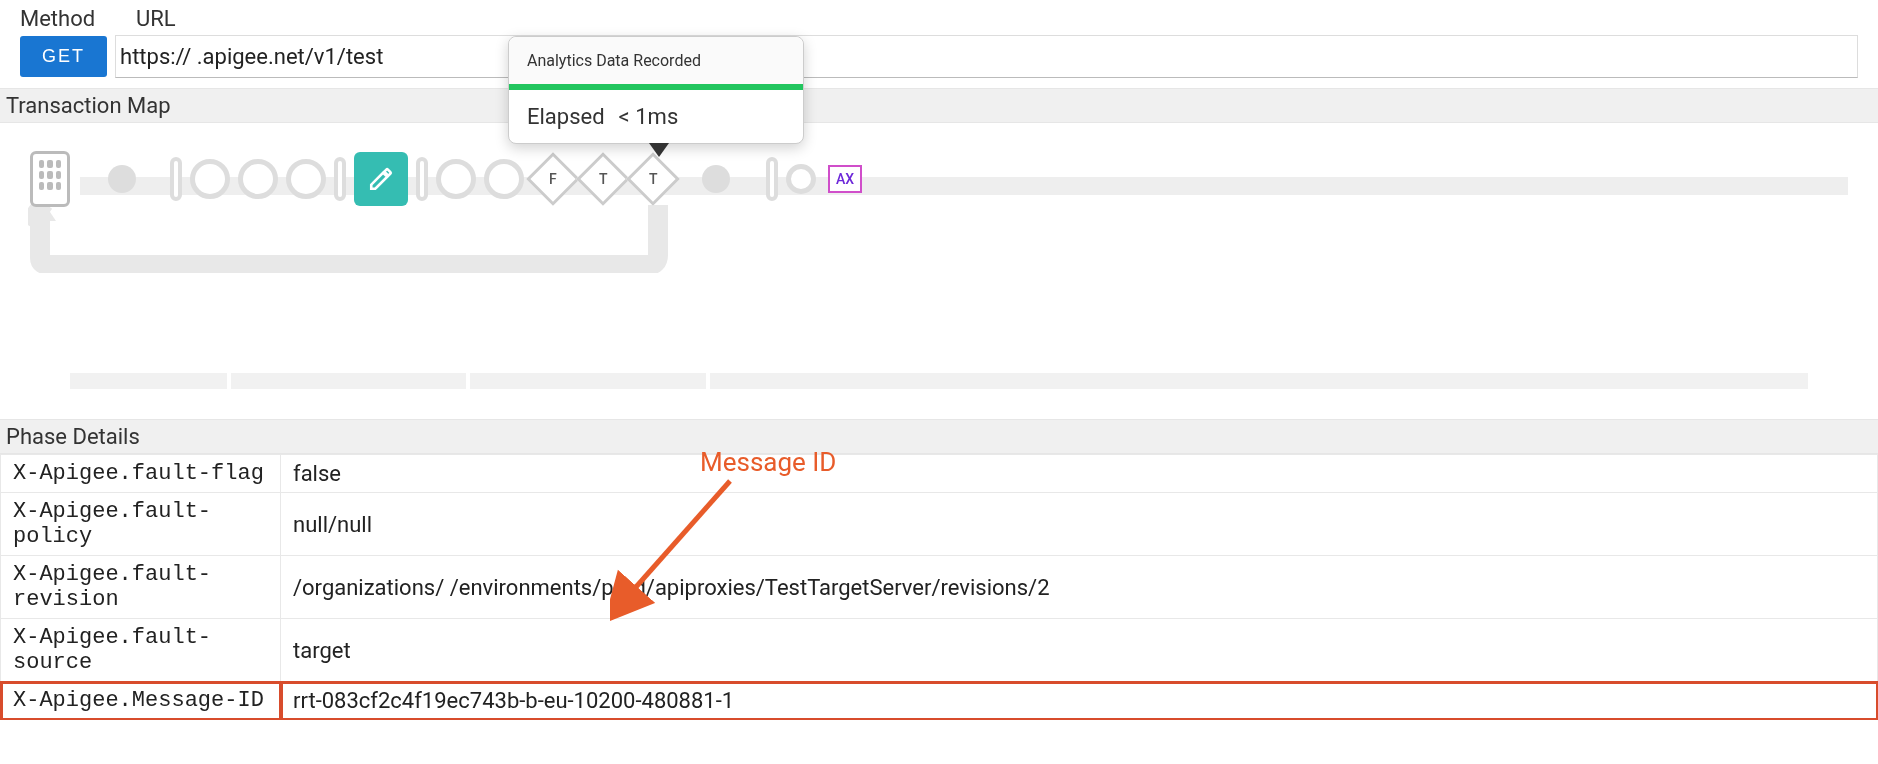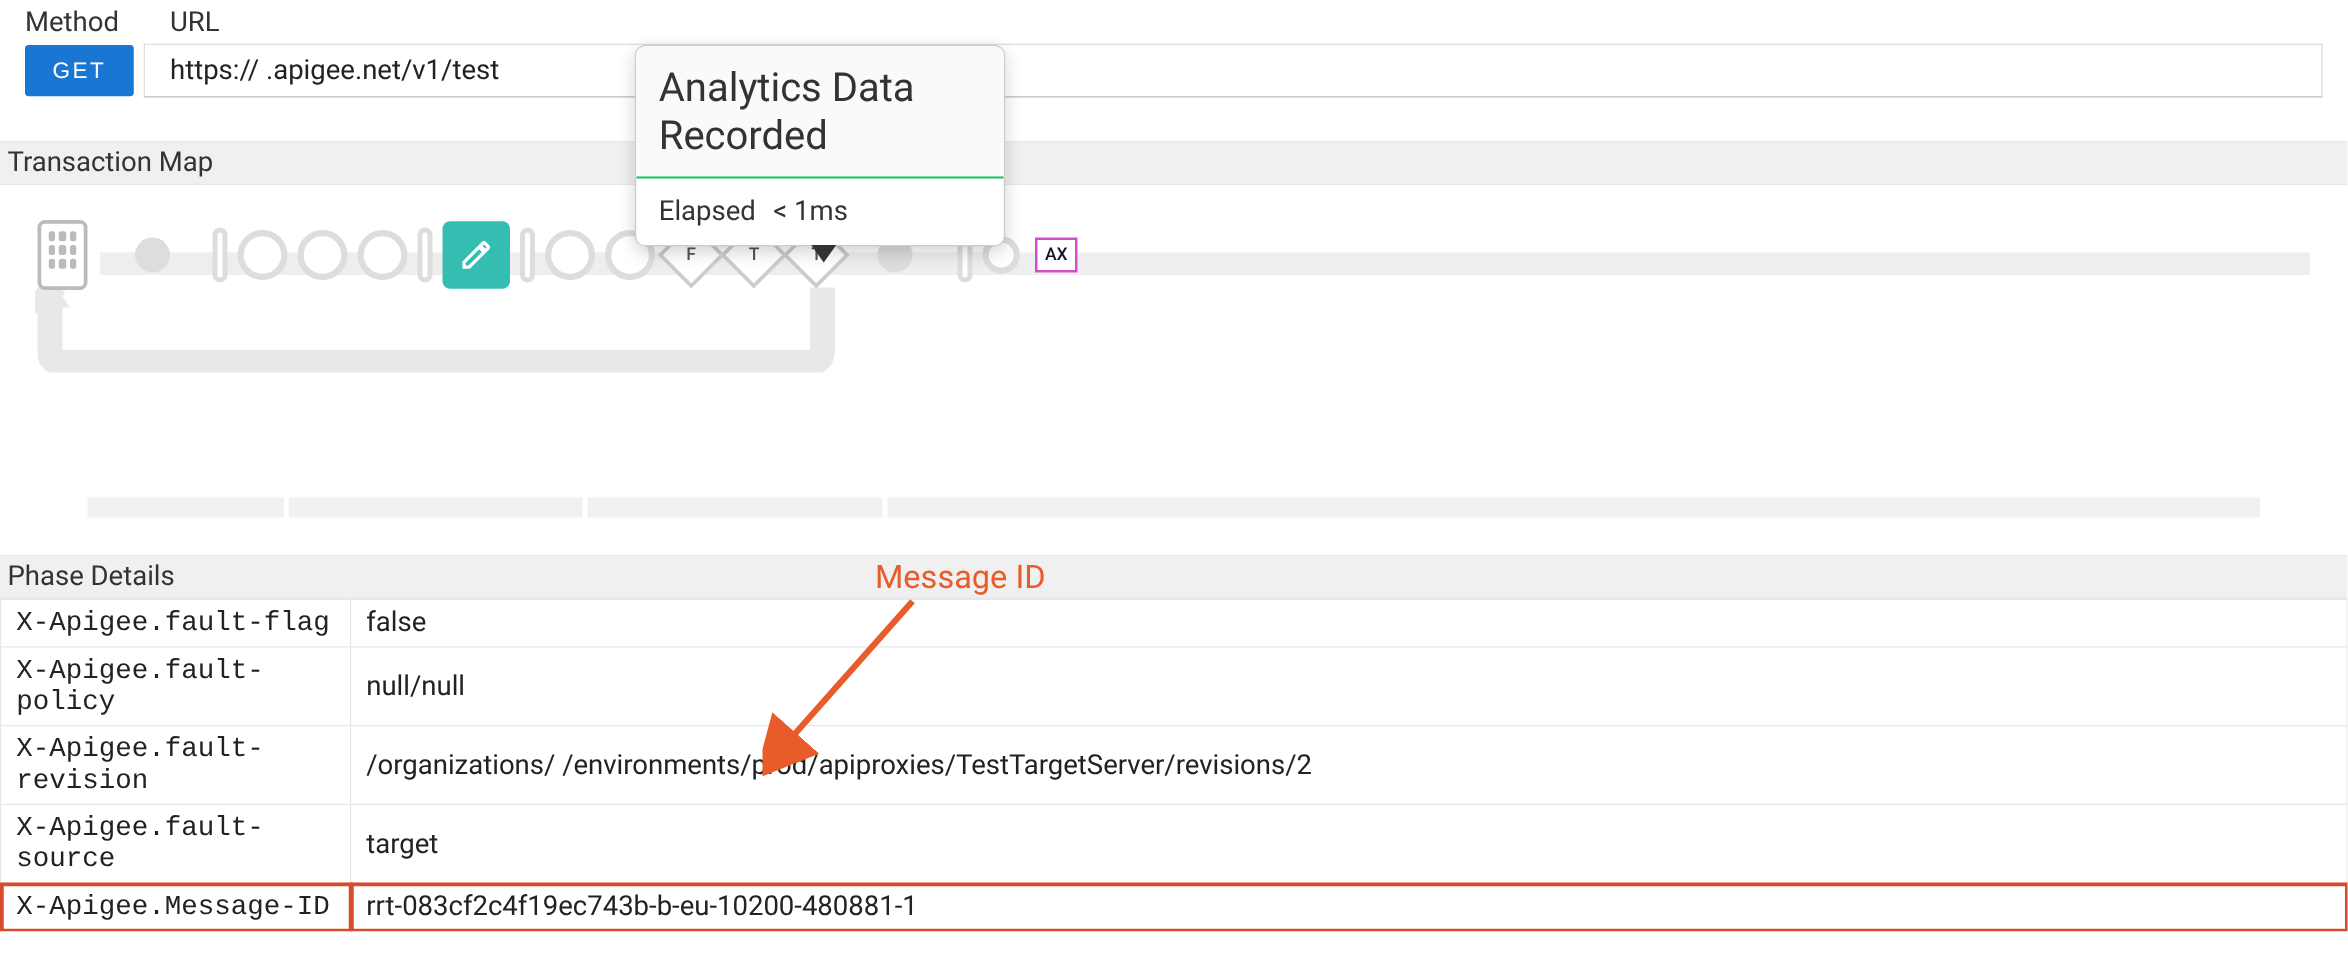--- a/index.html
+++ b/index.html
@@ -34,33 +34,32 @@
     font-size: 18px;
     letter-spacing: 2px;
     border-radius: 3px;
     font-weight: 400;
     cursor: pointer;
   }
   .url-field {
     flex: 1;
     border: 1px solid #ddd;
     border-bottom: 1px solid #bbb;
-    padding: 8px 20px;
+    padding: 8px 4px;
     font-size: 22px;
     color: #222;
   }
 
   .section-bar {
     background: #f0f0f0;
     padding: 4px 6px;
     font-size: 22px;
     color: #333;
     border-top: 1px solid #e6e6e6;
     border-bottom: 1px solid #e6e6e6;
-    margin-top: 25px;
   }
 
   .tmap {
     position: relative;
     height: 220px;
     padding: 28px 30px 0 30px;
   }
   .track {
     position: absolute;
     top: 54px;
@@ -111,21 +110,21 @@
     color:#fff;
   }
   .diamond {
     width: 38px; height: 38px; border:3px solid #ccc; background:#fff;
     transform: rotate(45deg);
     display:flex; align-items:center; justify-content:center;
     margin: 0 2px;
   }
   .diamond span { transform: rotate(-45deg); font-size:14px; color:#555; font-weight:500; }
   .ax-box {
-    width: 34px; height: 28px; border:2px solid #d04eca; color:#0f172a;
+    width: 34px; height: 28px; border:2px solid #d04eca; color:#6d28d9;
     font-size:14px; display:flex; align-items:center; justify-content:center;
     background:#fff; font-weight:500;
     margin-left:4px;
   }
   .return-arrow {
     position:absolute;
     left: 28px; top: 80px;
     width: 640px; height: 70px;
   }
   .return-arrow svg { width:100%; height:100%; }
@@ -136,22 +135,22 @@
     width: 296px;
     background: #fff;
     border: 1px solid #ccc;
     border-radius: 8px;
     box-shadow: 0 4px 14px rgba(0,0,0,0.18);
     z-index: 20;
     overflow: visible;
   }
   .tooltip .tt-head {
     padding: 14px 18px;
-    font-size: 32px;
-    border-bottom: 2px solid #22c55e;
+    font-size: 16px;
+    border-bottom: 6px solid #22c55e;
     background: #fafafa;
     border-top-left-radius:8px; border-top-right-radius:8px;
   }
   .tooltip .tt-row {
     padding: 14px 18px;
     font-size: 22px;
     display:flex; gap: 14px;
   }
   .tooltip .tt-row b { font-weight:400; }
   .tooltip .pointer {

